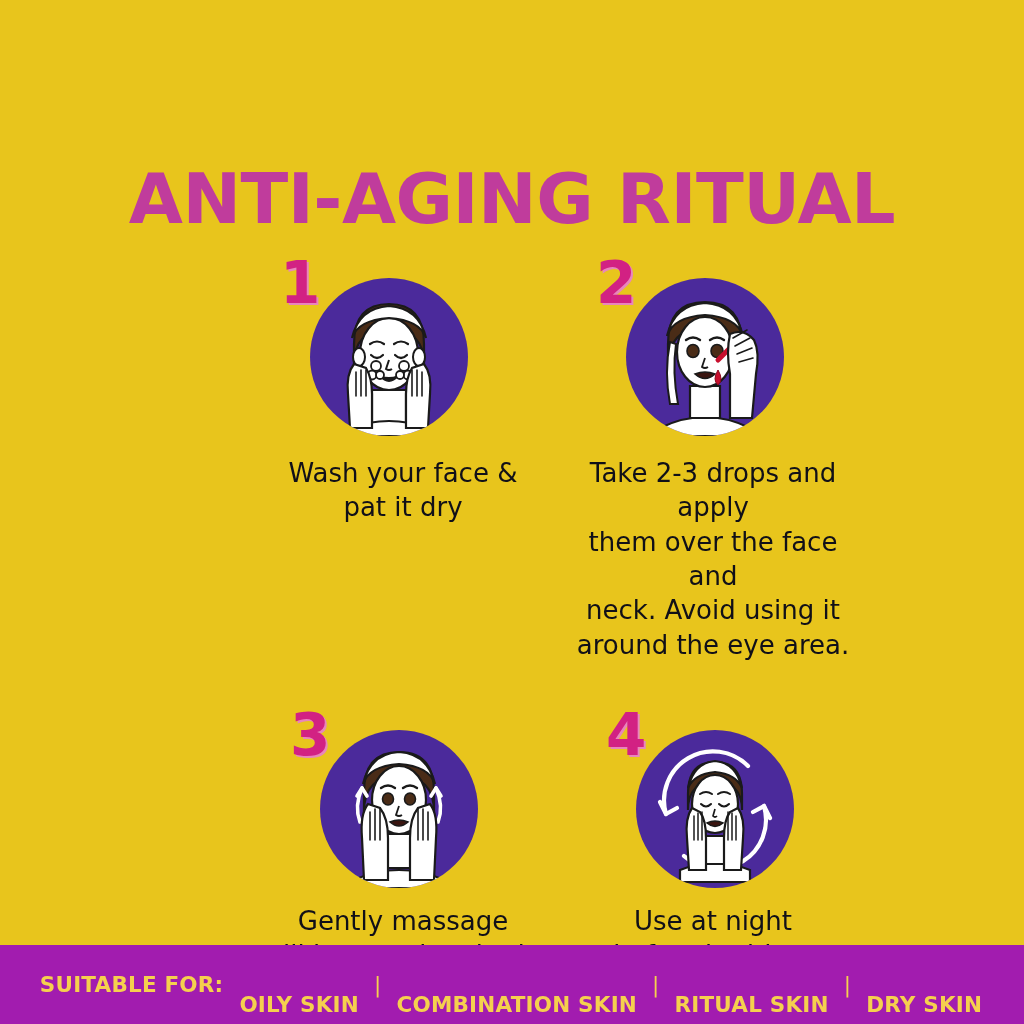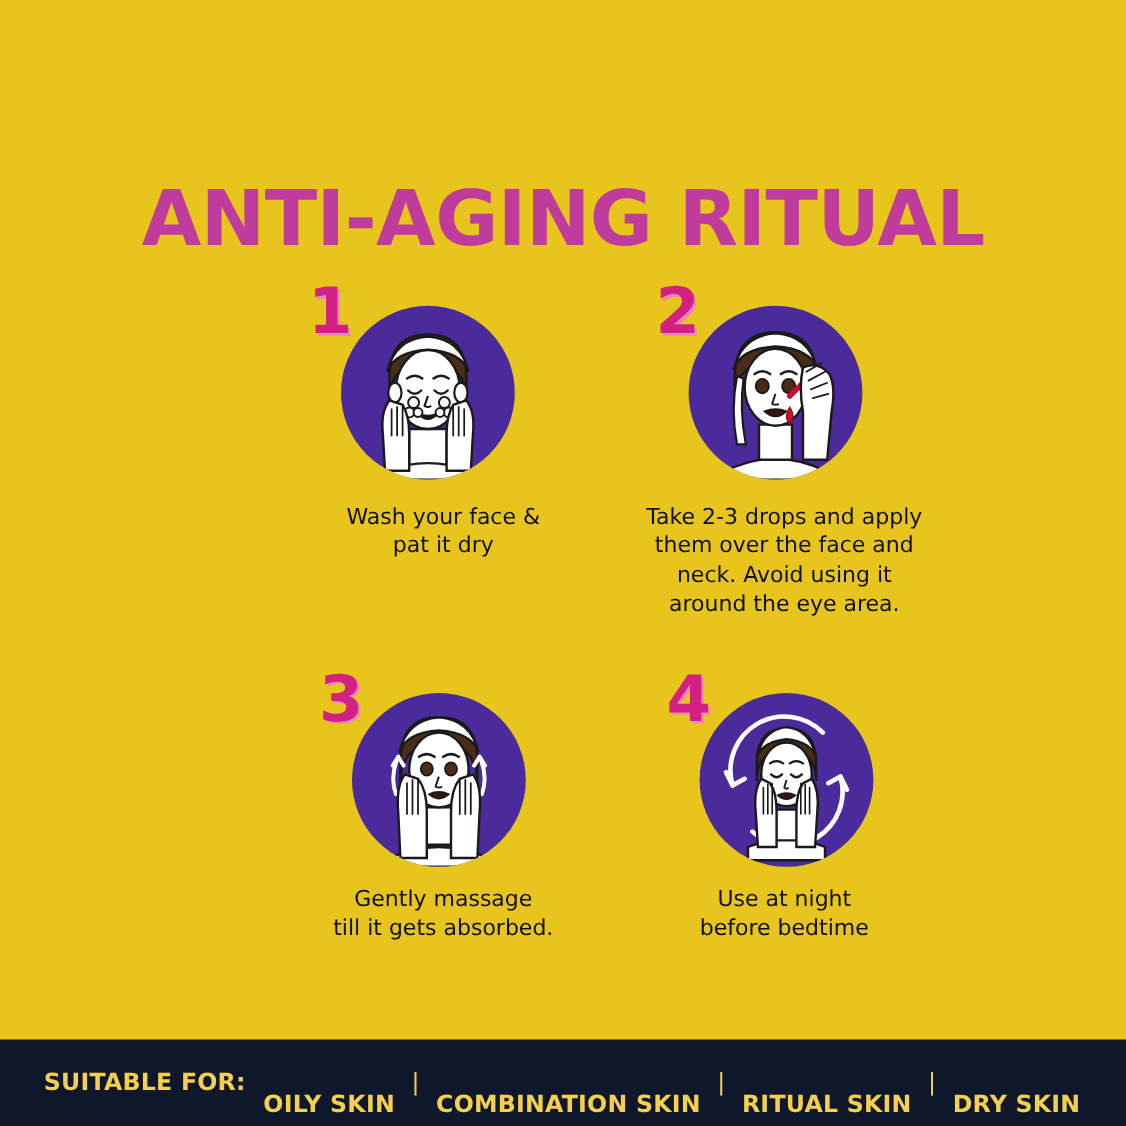--- a/index.html
+++ b/index.html
@@ -60,36 +60,36 @@
   }
   .step1 .circle { left:62px; }
   .step2 .circle { left:68px; }
   .step3 .circle { left:72px; }
   .step4 .circle { left:78px; }
 
   .circle svg { display:block; width:158px; height:158px; }
 
   .caption {
     text-align:center;
-    font-size:20px;
+    font-size:26px;
     line-height:1.32;
     color:#111018;
     font-family:"DejaVu Sans", sans-serif;
     margin-top:12px;
     padding:0 14px;
   }
   .row2 { margin-top:52px; }
   .row2 .caption { margin-top:8px; }
 
   
   .banner {
     position:absolute;
     left:0; bottom:0;
     width:1024px; height:79px;
-    background:#0f172a;
+    background:#a21caf;
     display:flex;
     align-items:center;
     justify-content:center;
   }
   .banner-inner {
     display:flex;
     align-items:center;
     color:#F5D04E;
     font-size:21.5px;
     font-weight:bold;

